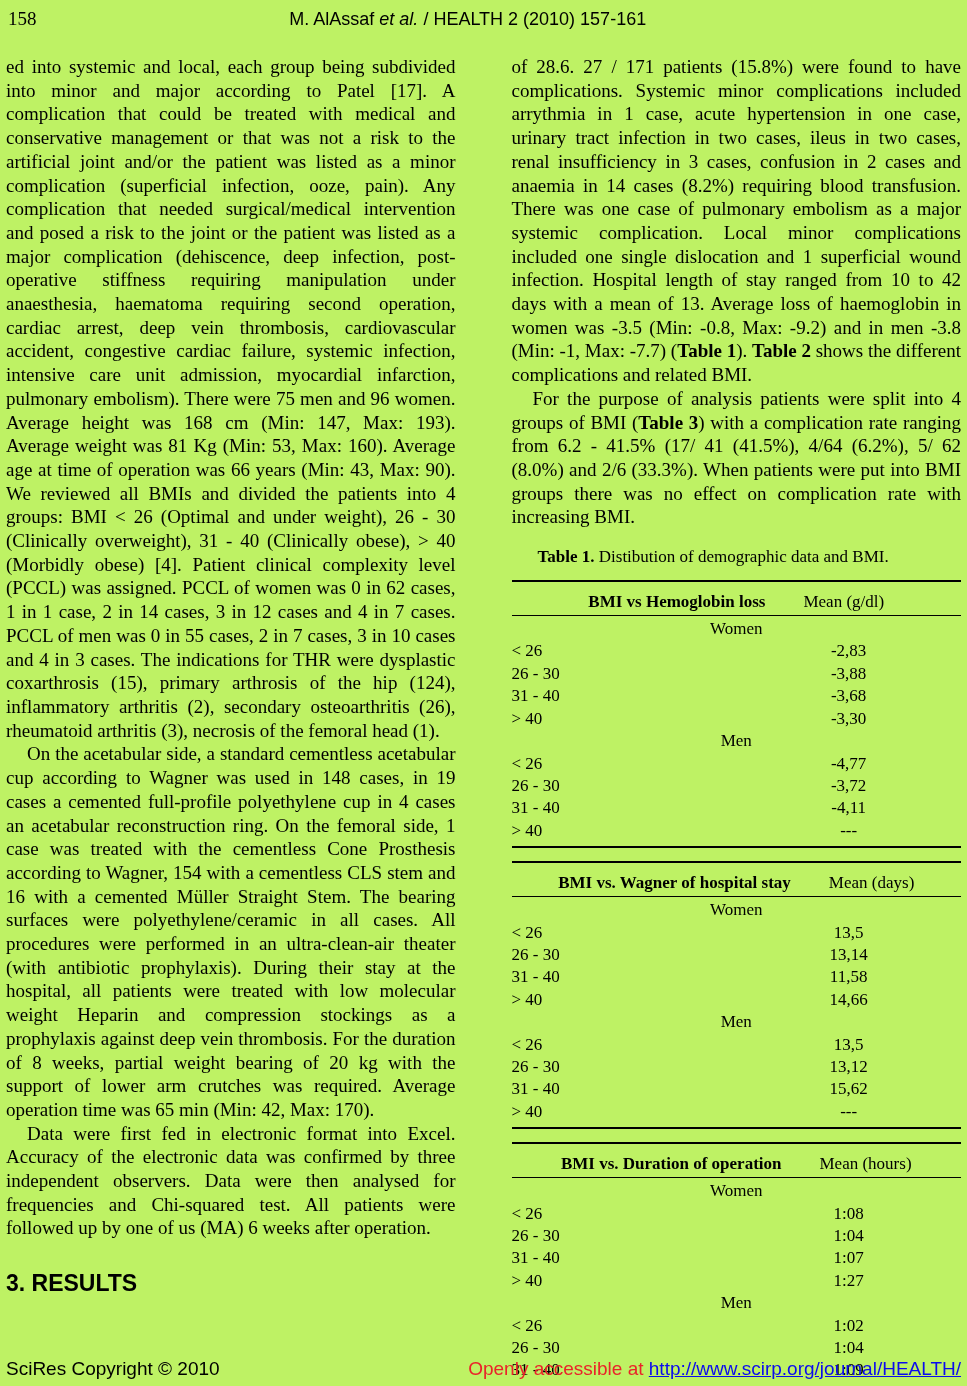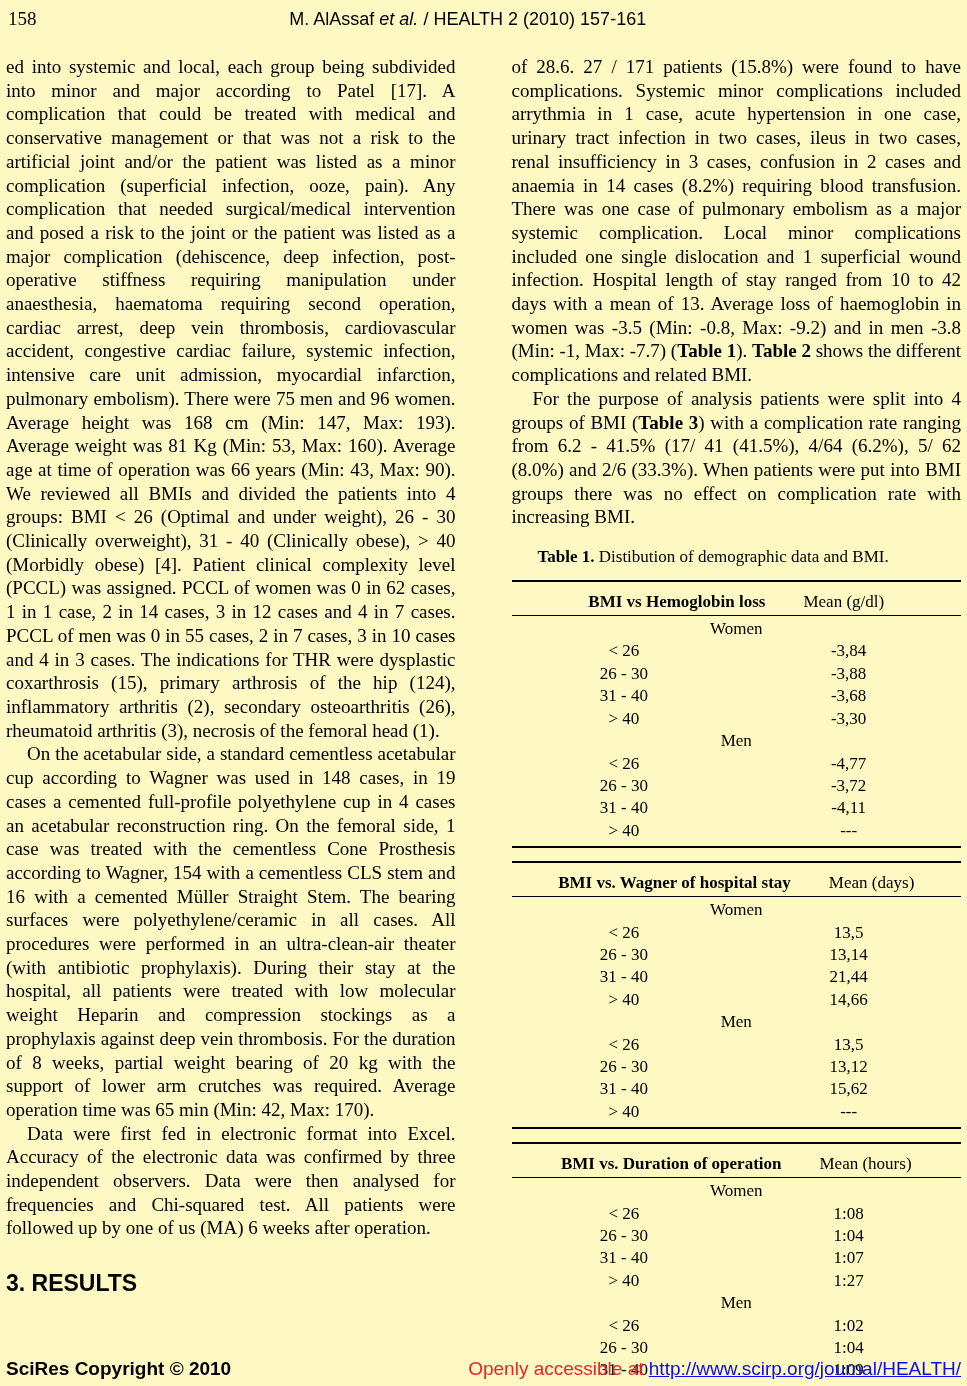--- a/index.html
+++ b/index.html
@@ -1,19 +1,19 @@
 <!DOCTYPE html>
 <html><head>
 <meta charset="utf-8">
 <style>
   html,body{margin:0;padding:0;background:#ffffff;}
   .page{
     position:relative;
     width:967px;height:1386px;
-    background:#fef9c3;
+    background:#bef264;
     color:#000;
     font-family:"Liberation Serif", serif;
     overflow:hidden;
     box-sizing:border-box;
   }
   .pghead{
     display:flex;align-items:baseline;
     padding:8px 8px 0 8px;
   }
   .pgnum{font-size:19px;}
@@ -61,29 +61,29 @@
     padding:10px 0 3px 0;
     line-height:20px;
   }
   .t-head .t-title{font-weight:bold;}
   .t-body{
     border-bottom:2px solid #000;
     padding:2px 0 4px 0;
   }
   .t-sec{text-align:center;line-height:22.4px;}
   .t-row{display:flex;line-height:22.4px;}
-  .t-c1{width:50%;text-align:center;}
+  .t-c1{width:50%;}
   .t-c2{width:50%;text-align:center;}
   .footer{
     position:absolute;left:6px;right:6px;bottom:6px;
     display:flex;justify-content:space-between;align-items:baseline;
     font-family:"Liberation Sans", sans-serif;
     font-size:19px;
   }
-  .footer .copy{font-weight:bold;}
+  .footer .copy{font-weight:normal;}
   .footer .access{color:#ea232a;}
   .footer a{color:#0b0bee;text-decoration:underline;}
 </style>
 </head>
 <body>
 
 <div class="page">
 
   <div class="pghead">
     <span class="pgnum">158</span>
@@ -106,21 +106,21 @@
 
       <div class="ptable">
           <div class="t-head">
             <span class="t-title">BMI vs Hemoglobin loss</span>
             <span>Mean (g/dl)</span>
           </div>
           <div class="t-body">
             <div class="t-sec">Women</div>
             <div class="t-row">
               <span class="t-c1">&lt; 26</span>
-              <span class="t-c2">-3,84</span>
+              <span class="t-c2">-2,83</span>
             </div>
             <div class="t-row">
               <span class="t-c1">26 - 30</span>
               <span class="t-c2">-3,88</span>
             </div>
             <div class="t-row">
               <span class="t-c1">31 - 40</span>
               <span class="t-c2">-3,68</span>
             </div>
             <div class="t-row">
@@ -156,21 +156,21 @@
             <div class="t-row">
               <span class="t-c1">&lt; 26</span>
               <span class="t-c2">13,5</span>
             </div>
             <div class="t-row">
               <span class="t-c1">26 - 30</span>
               <span class="t-c2">13,14</span>
             </div>
             <div class="t-row">
               <span class="t-c1">31 - 40</span>
-              <span class="t-c2">21,44</span>
+              <span class="t-c2">11,58</span>
             </div>
             <div class="t-row">
               <span class="t-c1">&gt; 40</span>
               <span class="t-c2">14,66</span>
             </div>
             <div class="t-sec">Men</div>
             <div class="t-row">
               <span class="t-c1">&lt; 26</span>
               <span class="t-c2">13,5</span>
             </div>

